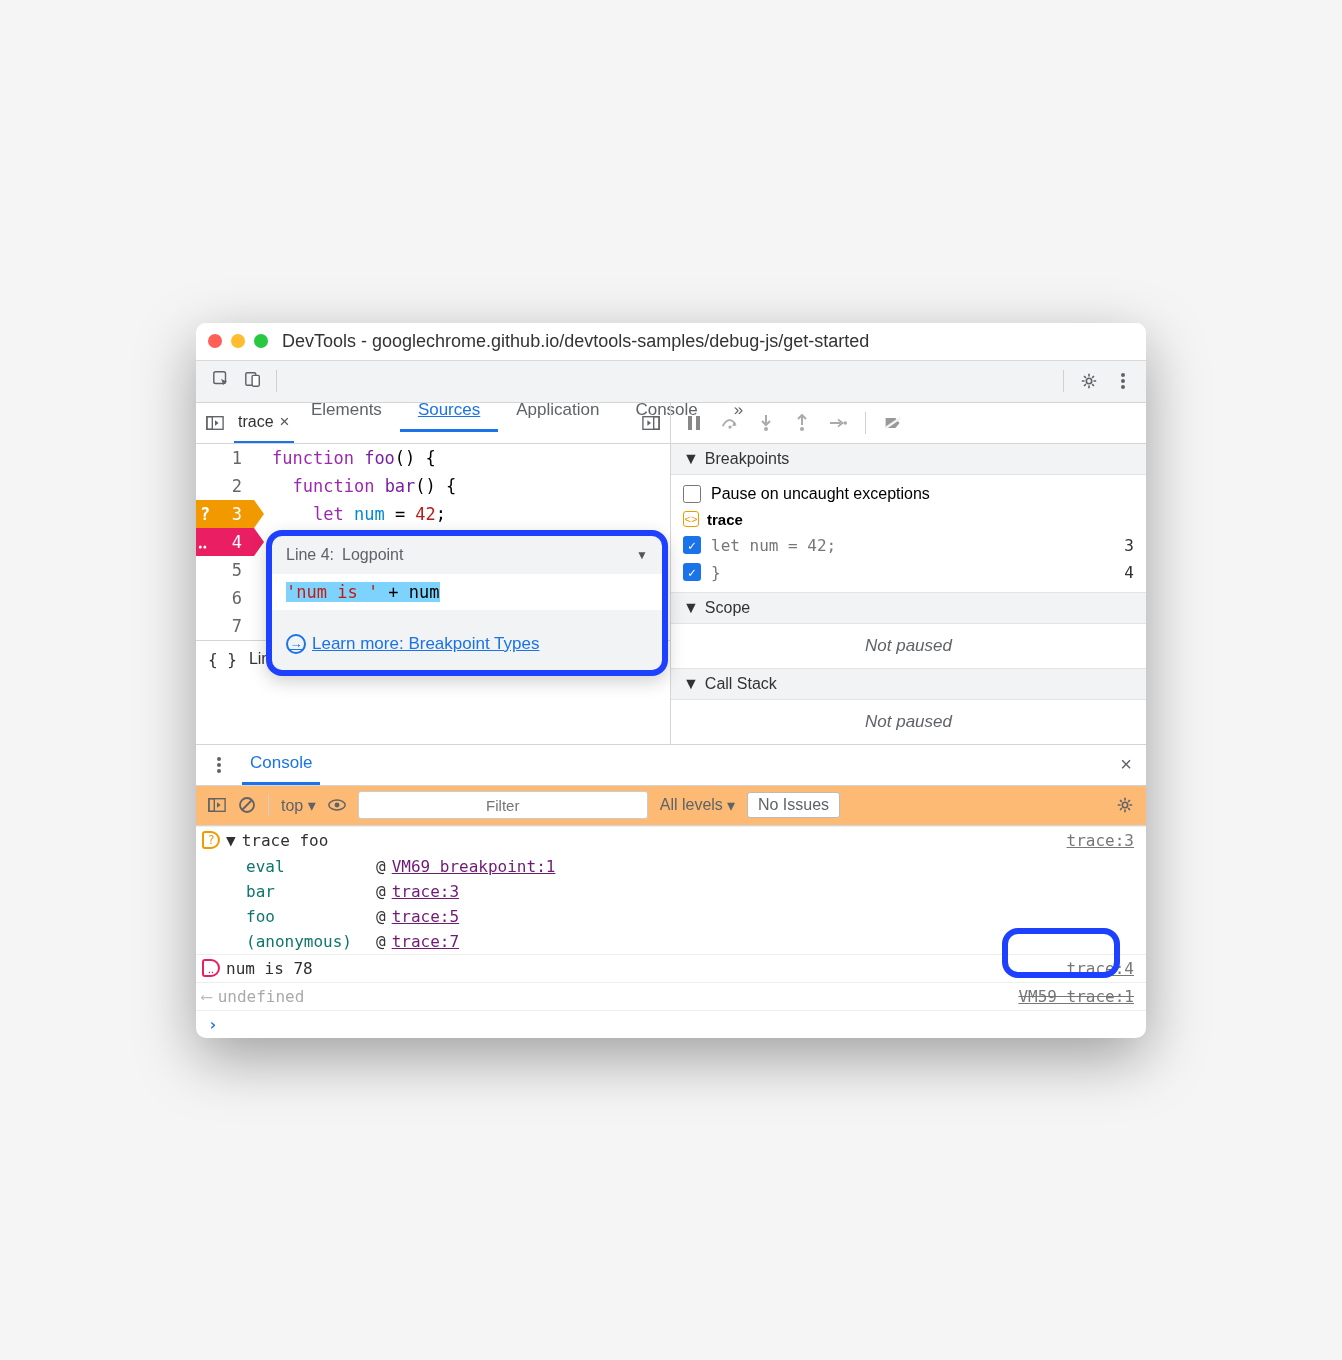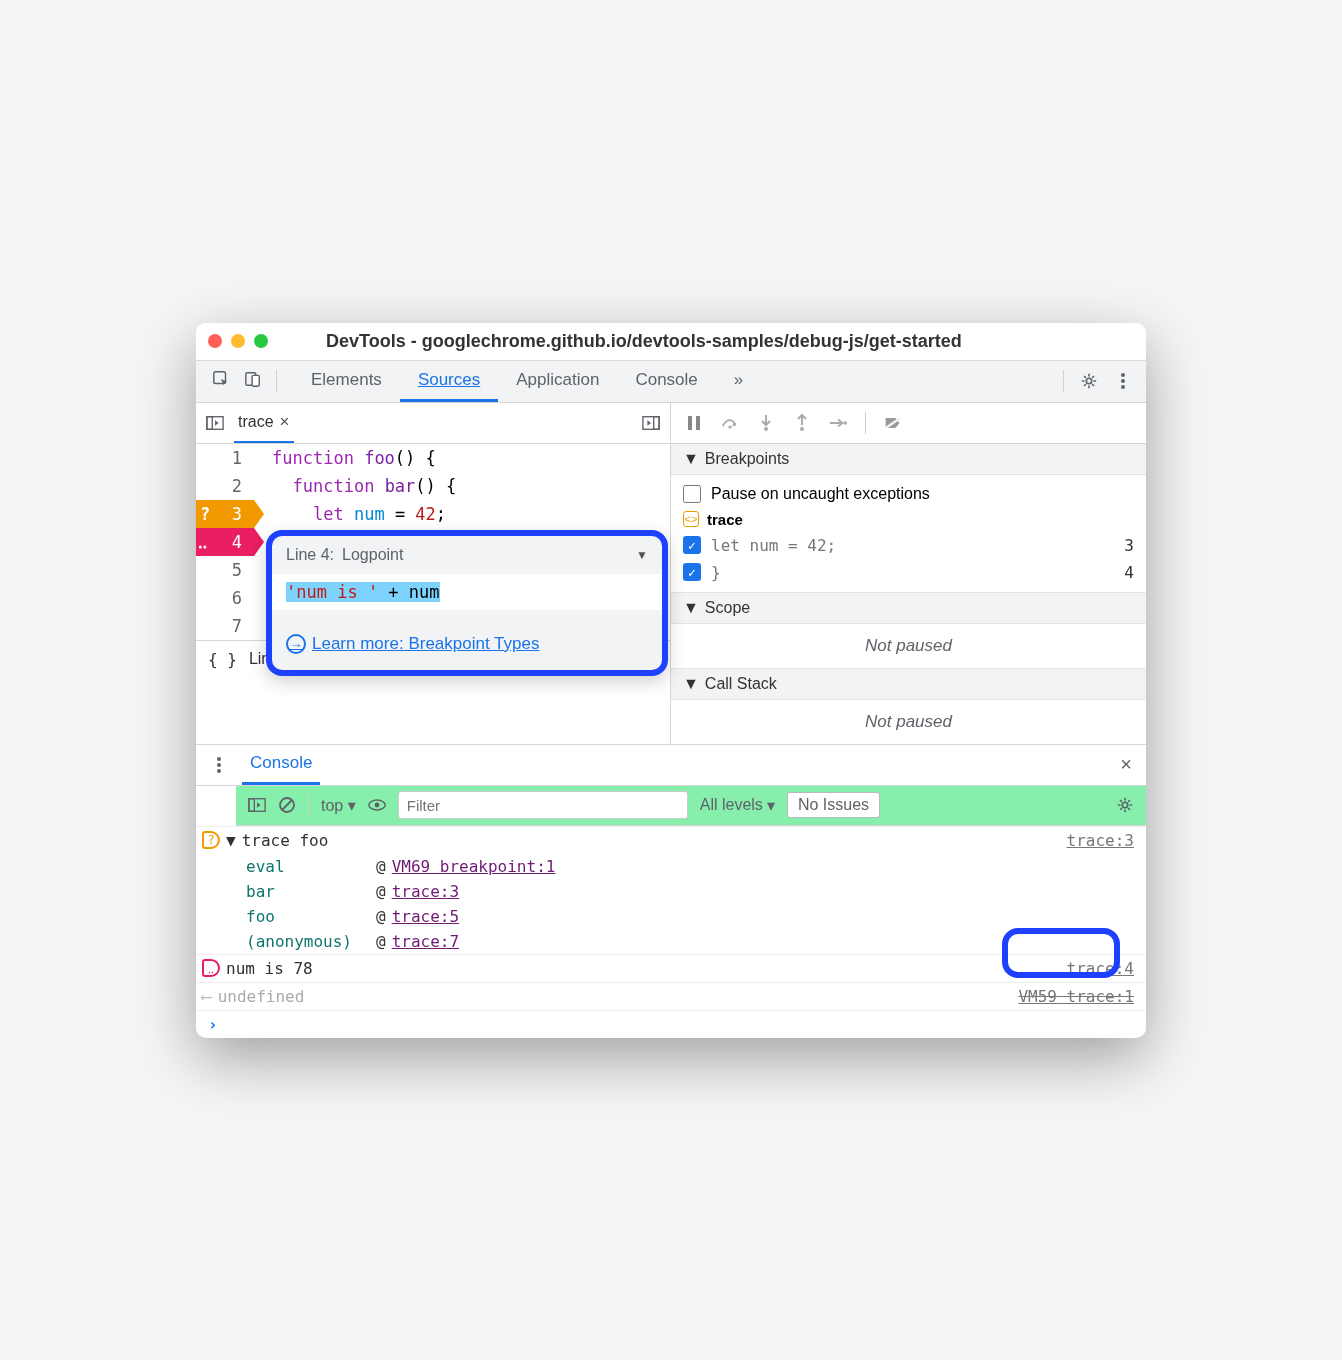--- a/index.html
+++ b/index.html
@@ -25,41 +25,42 @@
     align-items: center;
     padding: 8px 12px;
     border-bottom: 1px solid #d9d9d9;
     background: #fff;
   }
   .traffic { display: flex; gap: 9px; margin-right: 14px; }
   .dot { width: 14px; height: 14px; border-radius: 50%; }
   .dot.red { background: #ff5f57; }
   .dot.yellow { background: #febc2e; }
   .dot.green { background: #28c840; }
-  .titlebar .title { font-weight: 700; font-size: 18px; color: #333; white-space: nowrap; overflow: hidden; text-overflow: ellipsis; margin-left: 44px; }
+  .titlebar .title { font-weight: 400; font-size: 18px; color: #333; white-space: nowrap; overflow: hidden; text-overflow: ellipsis; }
   
   .tabstrip {
     display: flex;
     align-items: center;
     border-bottom: 1px solid #d5d5d5;
     background: #f1f3f4;
     height: 42px;
     font-size: 17px;
     color: #5f6368;
   }
   .tabstrip .leading-icons { display: flex; gap: 14px; padding: 0 16px; }
   .icon { width: 18px; height: 18px; display: inline-flex; align-items: center; justify-content: center; }
   .tabstrip .tabs { display: flex; height: 100%; }
   .tabstrip .tab {
     padding: 0 18px;
     height: 100%;
     display: flex;
     align-items: center;
     cursor: pointer;
     border-bottom: 3px solid transparent;
+    margin-top: 30px;
   }
   .tabstrip .tab.active { color: #1a73e8; border-bottom-color: #1a73e8; text-decoration: underline; }
   .tabstrip .trailing { margin-left: auto; display: flex; align-items: center; gap: 16px; padding: 0 14px; }
   .divider-v { width: 1px; height: 22px; background: #d0d0d0; }
   
   .subrow { display: flex; border-bottom: 1px solid #d5d5d5; }
   .left-sub, .right-sub { display: flex; align-items: center; height: 40px; }
   .left-sub { width: 50%; border-right: 1px solid #d5d5d5; padding: 0 10px; gap: 10px; }
   .right-sub { width: 50%; padding: 0 14px; gap: 18px; color: #888; }
   .file-tab {
@@ -151,25 +152,24 @@
   .console-header {
     display: flex; align-items: center; height: 42px;
     border-top: 1px solid #d5d5d5; border-bottom: 1px solid #d5d5d5;
     padding: 0 14px; gap: 14px; font-size: 17px; color: #5f6368;
   }
   .console-header .tab.active { color: #1a73e8; border-bottom: 3px solid #1a73e8; height: 100%; display: flex; align-items: center; padding: 0 8px; }
   .console-header .close-c { margin-left: auto; font-size: 20px; cursor: pointer; }
   .console-toolbar {
     display: flex; align-items: center; height: 40px;
     border-bottom: 1px solid #d5d5d5; padding: 16px 12px; gap: 12px; font-size: 16px; color: #5f6368;
-    background: #86efac;
-    margin-left: 40px;
+    background: #fdba74;
   }
   .console-toolbar input {
-    flex: 0 0 290px; height: 28px; border: 1px solid #ccc; border-radius: 3px; padding: 0 8px; font-size: 15px;
+    flex: 0 0 290px; height: 28px; border: 1px solid #ccc; border-radius: 3px; padding: 0 8px; font-size: 15px; text-align: center;
   }
   .console-toolbar .levels, .console-toolbar .issues { display: flex; align-items: center; gap: 4px; }
   .console-toolbar .issues { border: 1px solid #bbb; border-radius: 3px; padding: 3px 10px; background: #fff; }
   .console-body { font-family: Menlo, monospace; font-size: 16px; }
   .crow { display: flex; padding: 4px 12px 4px 6px; border-top: 1px solid #eee; align-items: flex-start; color: #303030; }
   .crow .left { display: flex; gap: 6px; align-items: center; }
   .crow .right { margin-left: auto; }
   .crow .link-src { color: #777; text-decoration: underline; }
   .stack { padding-left: 50px; }
   .stack .srow { display: flex; padding: 3px 0; }

